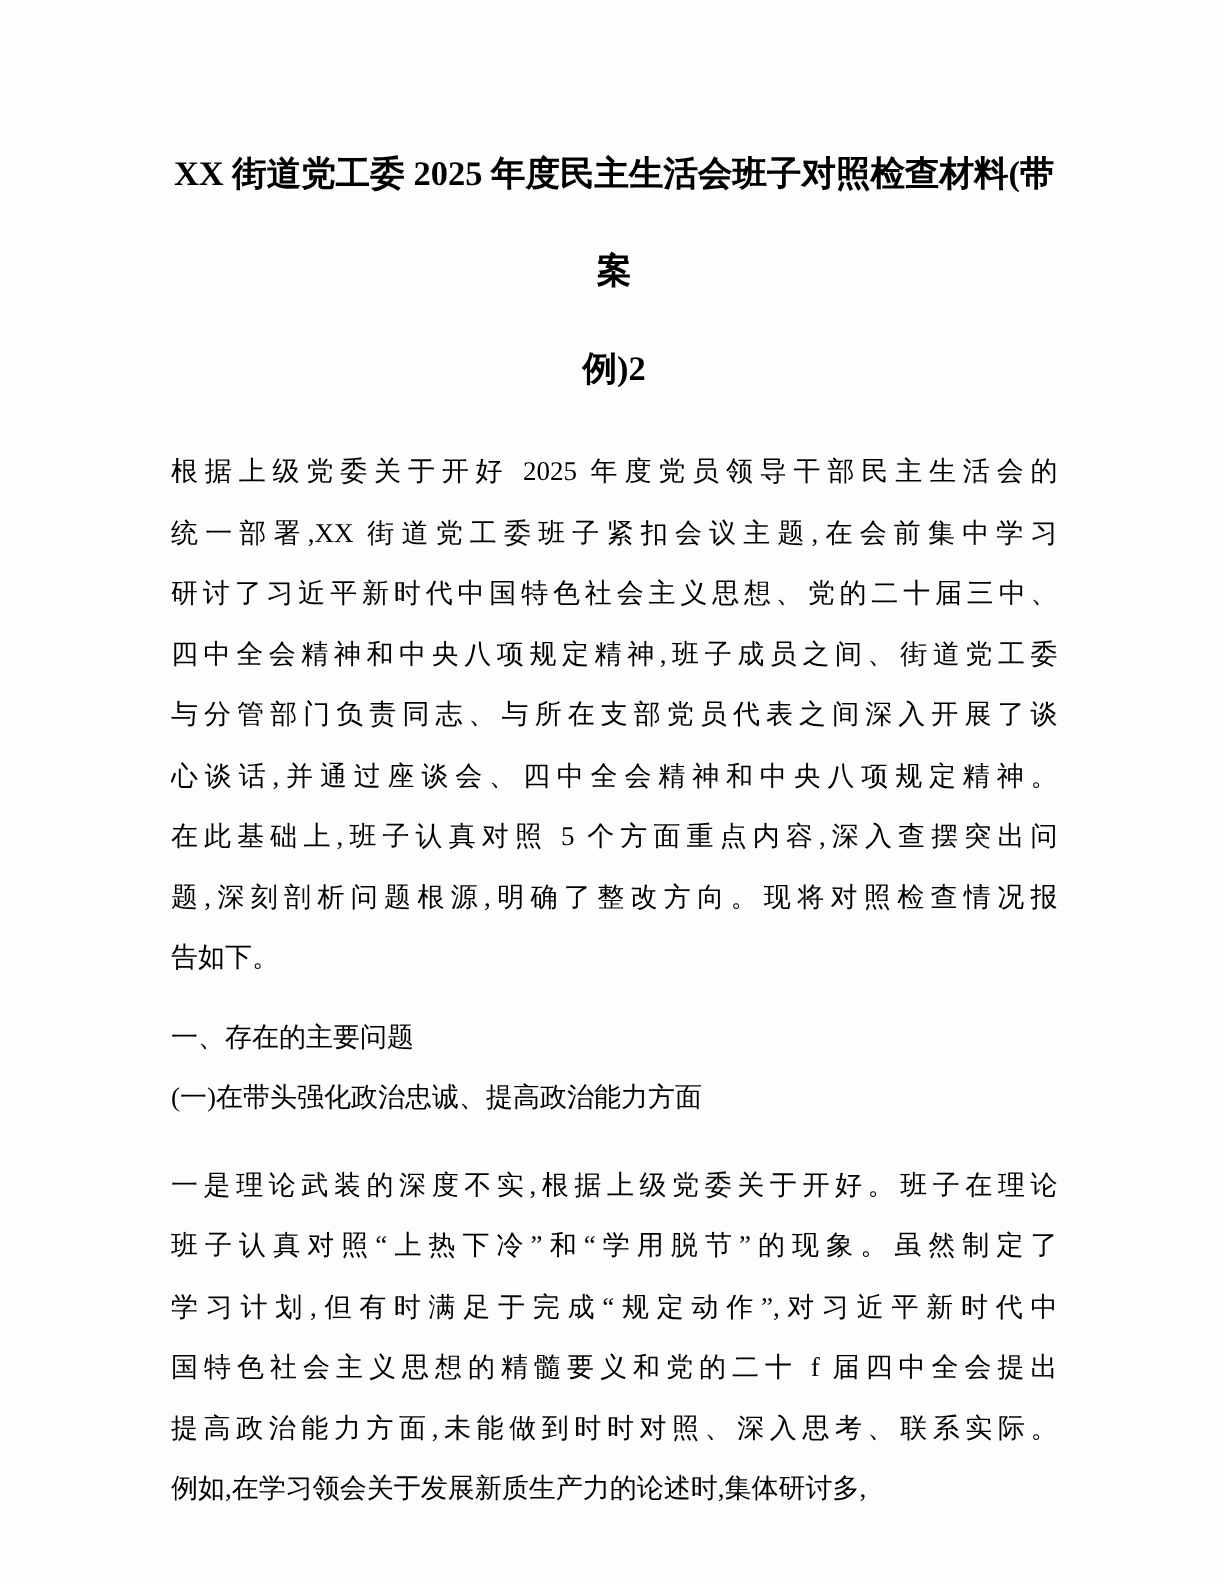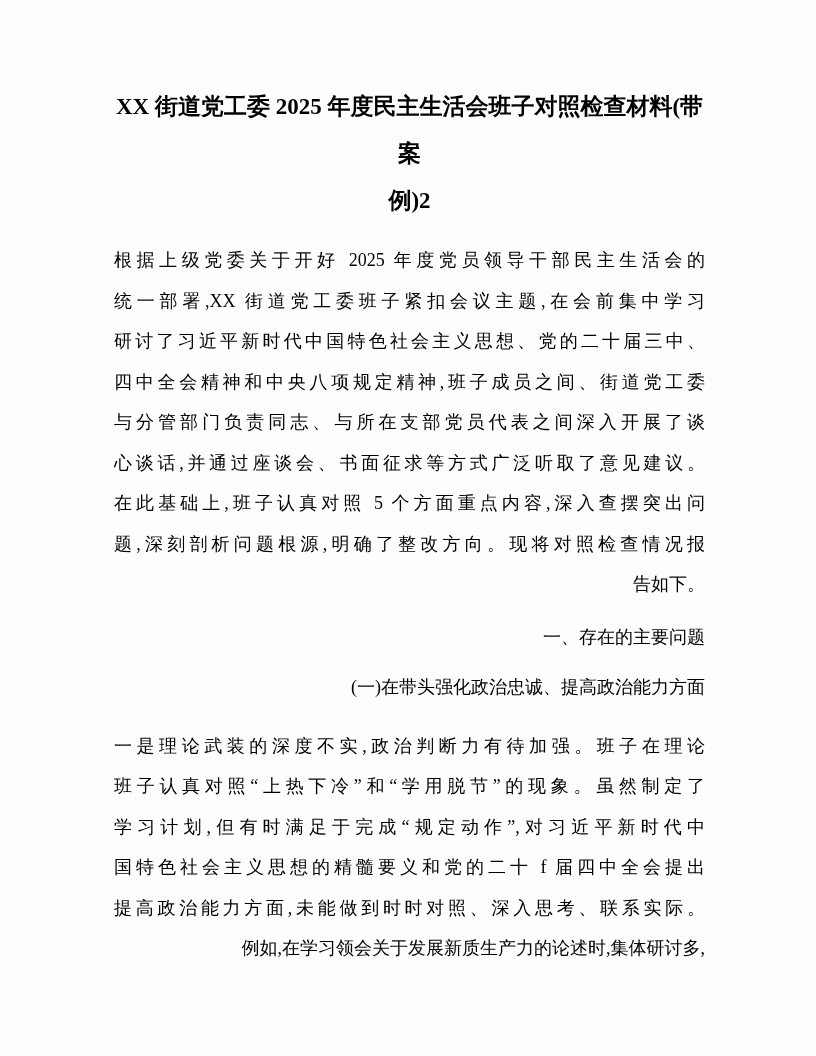--- a/index.html
+++ b/index.html
@@ -17,74 +17,73 @@
     font-family: "Liberation Serif", "DejaVu Serif", serif;
     overflow: hidden;
     box-sizing: border-box;
   }
   .doc {
     padding: 83px 111px 0 114px;
   }
   .doc-title {
     font-size: 23px;
     font-weight: 700;
-    line-height: 47px;
+    line-height: 65px;
   }
   .doc-title .line {
     text-align: center;
     text-align-last: center;
   }
   .para {
     font-size: 18px;
     line-height: 40.5px;
     font-weight: 400;
   }
   .para .line {
     overflow: hidden;
     white-space: normal;
-    text-align: right;
   }
   .para .line.fill {
     text-align: justify;
     text-align-last: justify;
   }
   .m-intro   { margin-top: 16px; }
   .m-h1      { margin-top: 12px; }
-  .m-h2      { margin-top: 10px; }
+  .m-h2      { }
   .m-body2   { margin-top: 18px; }
 </style>
 </head>
 <body>
 
 <div class="page">
   <div class="doc">
     <div class="doc-title">
       <div class="line">XX 街道党工委 2025 年度民主生活会班子对照检查材料(带案</div>
       <div class="line">例)2</div>
     </div>
     <div>
         <div class="para m-intro">
           <div class="line fill">根据上级党委关于开好 2025 年度党员领导干部民主生活会的</div>
           <div class="line fill">统一部署,XX 街道党工委班子紧扣会议主题,在会前集中学习</div>
           <div class="line fill">研讨了习近平新时代中国特色社会主义思想、党的二十届三中、</div>
           <div class="line fill">四中全会精神和中央八项规定精神,班子成员之间、街道党工委</div>
           <div class="line fill">与分管部门负责同志、与所在支部党员代表之间深入开展了谈</div>
-          <div class="line fill">心谈话,并通过座谈会、书面征求等方式广泛听取了意见建议。</div>
+          <div class="line fill">心谈话,并通过座谈会、四中全会精神和中央八项规定精神。</div>
           <div class="line fill">在此基础上,班子认真对照 5 个方面重点内容,深入查摆突出问</div>
           <div class="line fill">题,深刻剖析问题根源,明确了整改方向。现将对照检查情况报</div>
           <div class="line">告如下。</div>
         </div>
         <div class="para m-h1">
           <div class="line">一、存在的主要问题</div>
         </div>
         <div class="para m-h2">
           <div class="line">(一)在带头强化政治忠诚、提高政治能力方面</div>
         </div>
         <div class="para m-body2">
-          <div class="line fill">一是理论武装的深度不实,政治判断力有待加强。班子在理论</div>
+          <div class="line fill">一是理论武装的深度不实,根据上级党委关于开好。班子在理论</div>
           <div class="line fill">班子认真对照“上热下冷”和“学用脱节”的现象。虽然制定了</div>
           <div class="line fill">学习计划,但有时满足于完成“规定动作”,对习近平新时代中</div>
           <div class="line fill">国特色社会主义思想的精髓要义和党的二十 f 届四中全会提出</div>
           <div class="line fill">提高政治能力方面,未能做到时时对照、深入思考、联系实际。</div>
           <div class="line">例如,在学习领会关于发展新质生产力的论述时,集体研讨多,</div>
         </div>
       </div>
   </div>
 </div>
 

